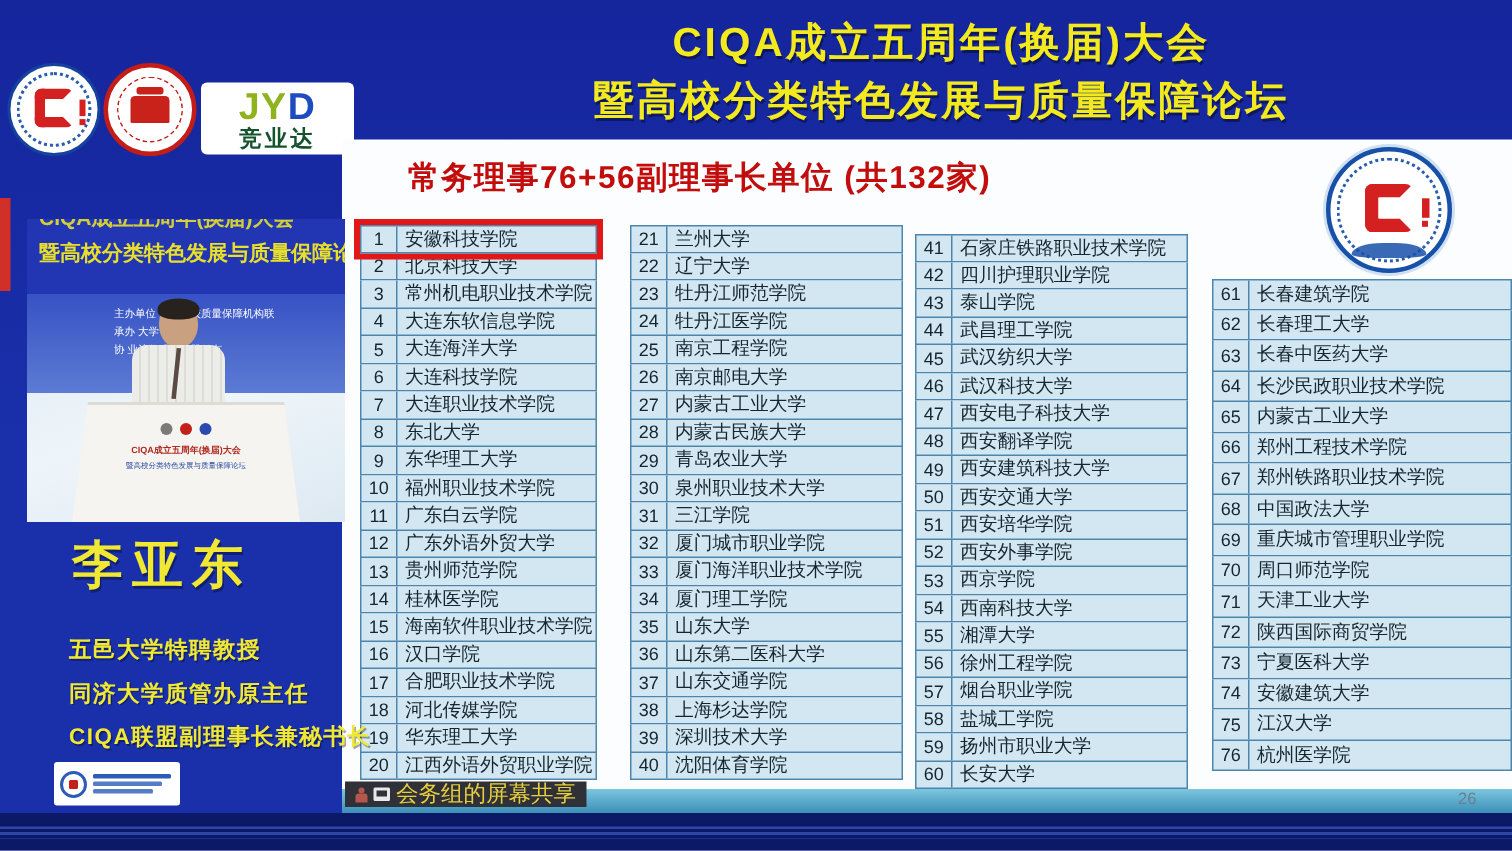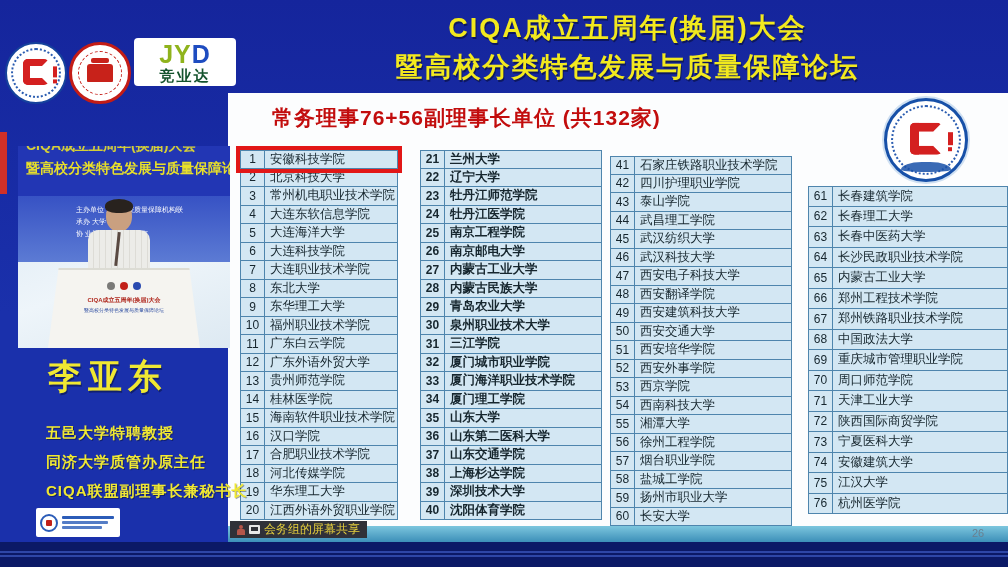--- a/index.html
+++ b/index.html
@@ -26,21 +26,21 @@
   .ciqa-wave { position:absolute; left:18%; right:18%; bottom:7px; height:10px;
                background:#1750a8; border-radius:50% 50% 50% 50% / 90% 90% 30% 30%; opacity:.85; }
   .logo-ciqa { left:5px; top:42px; width:62px; height:62px; border:2px solid #15429c; }
   .logo-seal { position:absolute; left:69px; top:42px; width:62px; height:62px; border-radius:50%;
                background:#fff; border:3px solid #c41c16; }
   .seal-inner { position:absolute; inset:6px; border-radius:50%; border:1px dashed #c41c16; }
   .seal-core { position:absolute; left:50%; top:50%; transform:translate(-50%,-50%);
                width:26px; height:18px; background:#c8221a; border-radius:3px 3px 1px 1px; }
   .seal-core::before { content:''; position:absolute; left:4px; top:-6px; width:18px; height:5px;
                        background:#c8221a; border-radius:2px; }
-  .logo-jyd { position:absolute; left:134px; top:38px; width:102px; height:48px; background:#fff;
+  .logo-jyd { position:absolute; left:134px; top:55px; width:102px; height:48px; background:#fff;
               border-radius:4px; display:flex; flex-direction:column; align-items:center;
               justify-content:center; line-height:1; }
   .jyd-top { font-weight:900; font-size:25px; letter-spacing:1px; color:#8fb31c; }
   .jyd-top .d { color:#1e4cc0; }
   .jyd-cn { font-weight:900; font-size:15px; color:#14532d; letter-spacing:2px; margin-top:1px; }
 
   
   .slide { position:absolute; left:228px; top:93px; width:780px; height:433px; background:#fcfdfe; }
   .slide-header { position:absolute; left:44px; top:11px; color:#c20d0d; font-size:21px;
                   font-weight:bold; letter-spacing:1px; }
@@ -53,21 +53,21 @@
   .logo-ciqa2 .ciqa-bang { right:12px; width:5px; height:13px; }
 
   
   .tcol { position:absolute; display:flex; flex-direction:column; }
   .trow { display:flex; align-items:stretch; background:#d3e7f3; border:1px solid #4e85ad;
           border-top:0; }
   .tcol .trow:first-child { border-top:1px solid #4e85ad; }
   .c1 .trow, .c2 .trow, .c3 .trow { height:18.5px; }
   .c4 .trow { height:20.5px; }
   .c1 { left:12px;  top:57px; width:158px; }
-  .c2 { left:192px; top:57px; width:182px;font-weight:bold; }
+  .c2 { left:192px; top:57px; width:182px; }
   .c3 { left:382px; top:63px; width:182px; }
   .c4 { left:580px; top:93px; width:200px; }
   .num { flex:none; width:24px; border-right:1px solid #4e85ad; font-size:12px; color:#16262e;
          display:flex; align-items:center; justify-content:center; }
   .nm { padding-left:5px; font-size:12.5px; color:#16262e; white-space:nowrap; overflow:hidden;
         display:flex; align-items:center; }
   .trow.hl { box-shadow:0 0 0 4px #e21717; position:relative; z-index:3; }
 
   
   .red-strip { position:absolute; left:0; top:132px; width:7px; height:62px; background:#d03028; }
@@ -126,21 +126,21 @@
   .sharebar { position:absolute; left:230px; top:521px; height:17px; background:#303138;
               display:inline-flex; align-items:center; padding:0 7px; gap:4px; z-index:6; }
   .icon-person { width:8px; height:10px; position:relative; }
   .icon-person::before { content:''; position:absolute; left:2px; top:0; width:4px; height:4px;
                          border-radius:50%; background:#b5564a; }
   .icon-person::after { content:''; position:absolute; left:0; top:4px; width:8px; height:6px;
                         border-radius:2px 2px 0 0; background:#b5564a; }
   .icon-screen { width:11px; height:9px; background:#e8e8e8; border-radius:1px; position:relative; }
   .icon-screen::after { content:''; position:absolute; left:2px; top:2px; width:7px; height:4px;
                         background:#303138; }
-  .share-label { font-size:12px; color:#e5cf3d; white-space:nowrap; }
+  .share-label { font-size:15px; color:#e5cf3d; white-space:nowrap; }
 </style>
 </head>
 <body>
 
 <div id="stage">
 
   <div class="logo-circ logo-ciqa">
     <div class="ciqa-ring"></div>
     <div class="ciqa-c"></div>
     <div class="ciqa-bang"></div>

